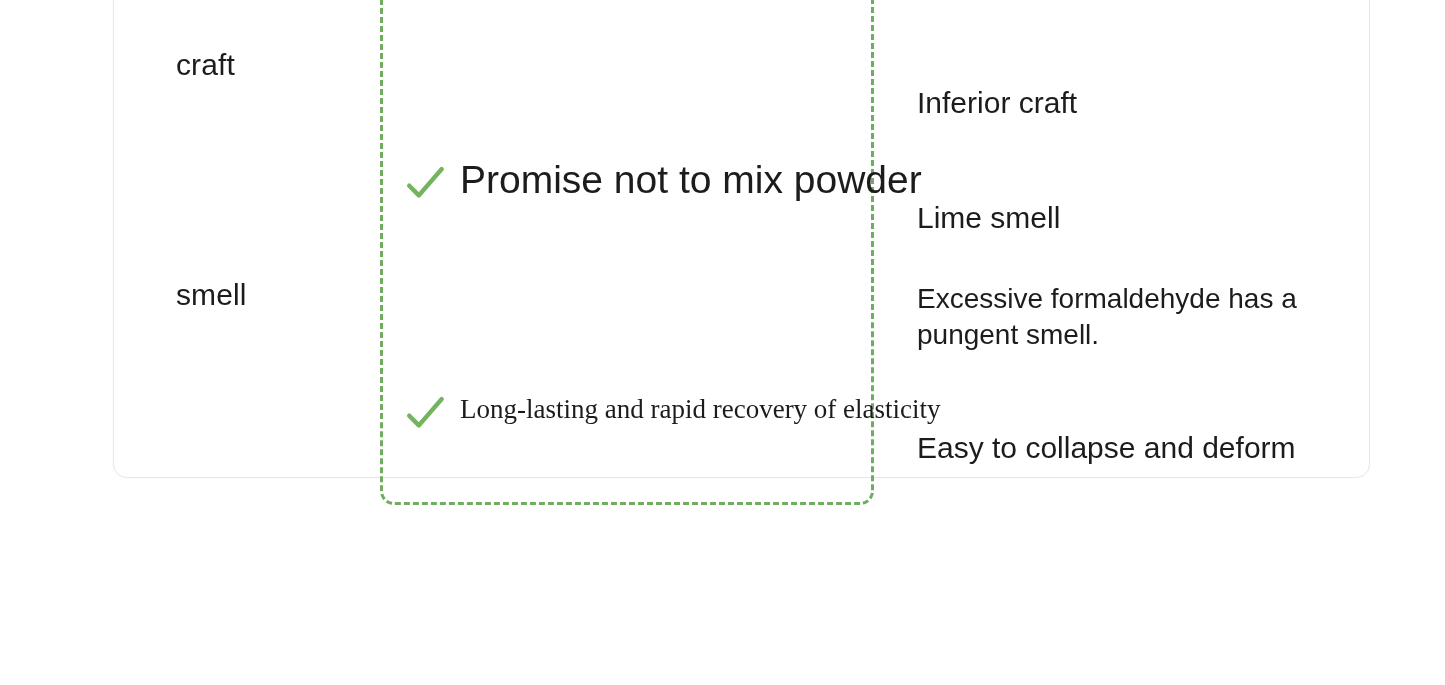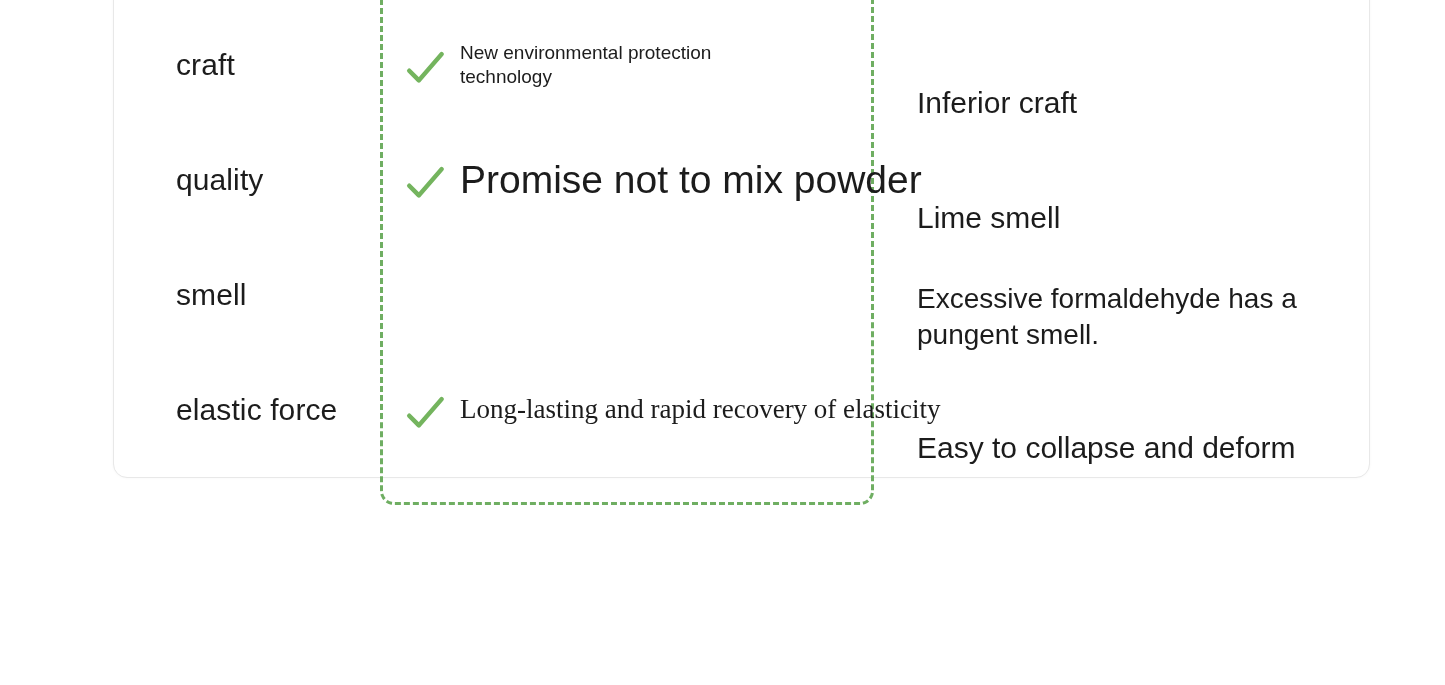--- a/index.html
+++ b/index.html
@@ -117,53 +117,45 @@
 </style>
 </head>
 <body>
 
 <div id="comparison-card"></div>
 
 <div id="highlight-box"></div>
 
 <div class="row" id="row-0">
   <div class="col-label">craft</div>
-  <div class="col-pro">
-    <svg class="check-icon" viewBox="0 0 48 48" aria-hidden="true">
-      <path d="M6 26 L17 37 L43 7" fill="none" stroke="#74b45e" stroke-width="5.2" stroke-linecap="round" stroke-linejoin="round"></path>
-    </svg>
-    <span class="pro-text size-sm">New environmental protection technology</span>
-  </div>
   <div class="col-con">
     <span class="con-text size-lg">Inferior craft</span>
   </div>
 </div>
 
 <div class="row" id="row-1">
-  <div class="col-label">quality</div>
   <div class="col-pro">
     <svg class="check-icon" viewBox="0 0 48 48" aria-hidden="true">
       <path d="M6 26 L17 37 L43 7" fill="none" stroke="#74b45e" stroke-width="5.2" stroke-linecap="round" stroke-linejoin="round"></path>
     </svg>
     <span class="pro-text size-lg">Promise not to mix powder</span>
   </div>
   <div class="col-con">
     <span class="con-text size-lg">Lime smell</span>
   </div>
 </div>
 
 <div class="row" id="row-2">
   <div class="col-label">smell</div>
   <div class="col-con">
     <span class="con-text size-sm">Excessive formaldehyde has a pungent smell.</span>
   </div>
 </div>
 
 <div class="row" id="row-3">
-  <div class="col-label">elastic force</div>
   <div class="col-pro">
     <svg class="check-icon" viewBox="0 0 48 48" aria-hidden="true">
       <path d="M6 26 L17 37 L43 7" fill="none" stroke="#74b45e" stroke-width="5.2" stroke-linecap="round" stroke-linejoin="round"></path>
     </svg>
     <span class="pro-text size-md">Long-lasting and rapid recovery of elasticity</span>
   </div>
   <div class="col-con">
     <span class="con-text size-lg">Easy to collapse and deform</span>
   </div>
 </div>

